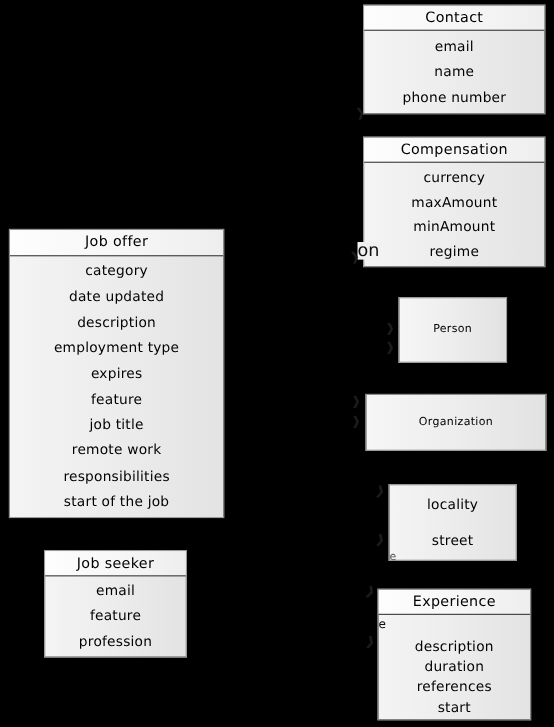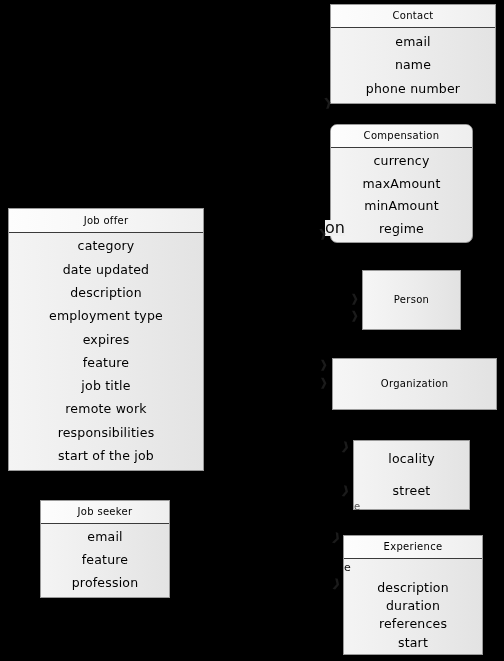--- a/index.html
+++ b/index.html
@@ -29,21 +29,21 @@
   .uml-box {
     position: absolute;
     border: 1px solid #9a9a9a;
     background: linear-gradient(to right, #f4f4f4 0%, #ededed 45%, #e3e3e3 100%);
     display: flex;
     flex-direction: column;
     overflow: hidden;
   }
   .uml-title {
     text-align: center;
-    font-size: 10px;
+    font-size: 13px;
     color: #000000;
     letter-spacing: 0.3px;
     background: linear-gradient(to right, #fdfdfd 0%, #f7f7f7 50%, #eeeeee 100%);
     border-bottom: 1.5px solid #3a3a3a;
     line-height: 1;
     display: flex;
     align-items: center;
     justify-content: center;
   }
   .uml-title.no-divider {
@@ -105,21 +105,21 @@
     <div class="uml-title" style="height:23px;">Contact</div>
     <div class="uml-attrs">
       <div class="uml-attr">email</div>
       <div class="uml-attr">name</div>
       <div class="uml-attr">phone number</div>
     </div>
   </div>
 
   <div class="arrowhead" style="left:323px; top:97px; transform:rotate(-10deg);">❱</div>
 
-  <div class="uml-box" style="left:330px; top:124px; width:143px; height:119px;border-radius:7px;">
+  <div class="uml-box" style="left:330px; top:124px; width:166px; height:119px;">
     <div class="uml-title" style="height:23px;">Compensation</div>
     <div class="uml-attrs">
       <div class="uml-attr">currency</div>
       <div class="uml-attr">maxAmount</div>
       <div class="uml-attr">minAmount</div>
       <div class="uml-attr">regime</div>
     </div>
   </div>
 
   <div class="edge-label" style="left:325px; top:220px;">on</div>

